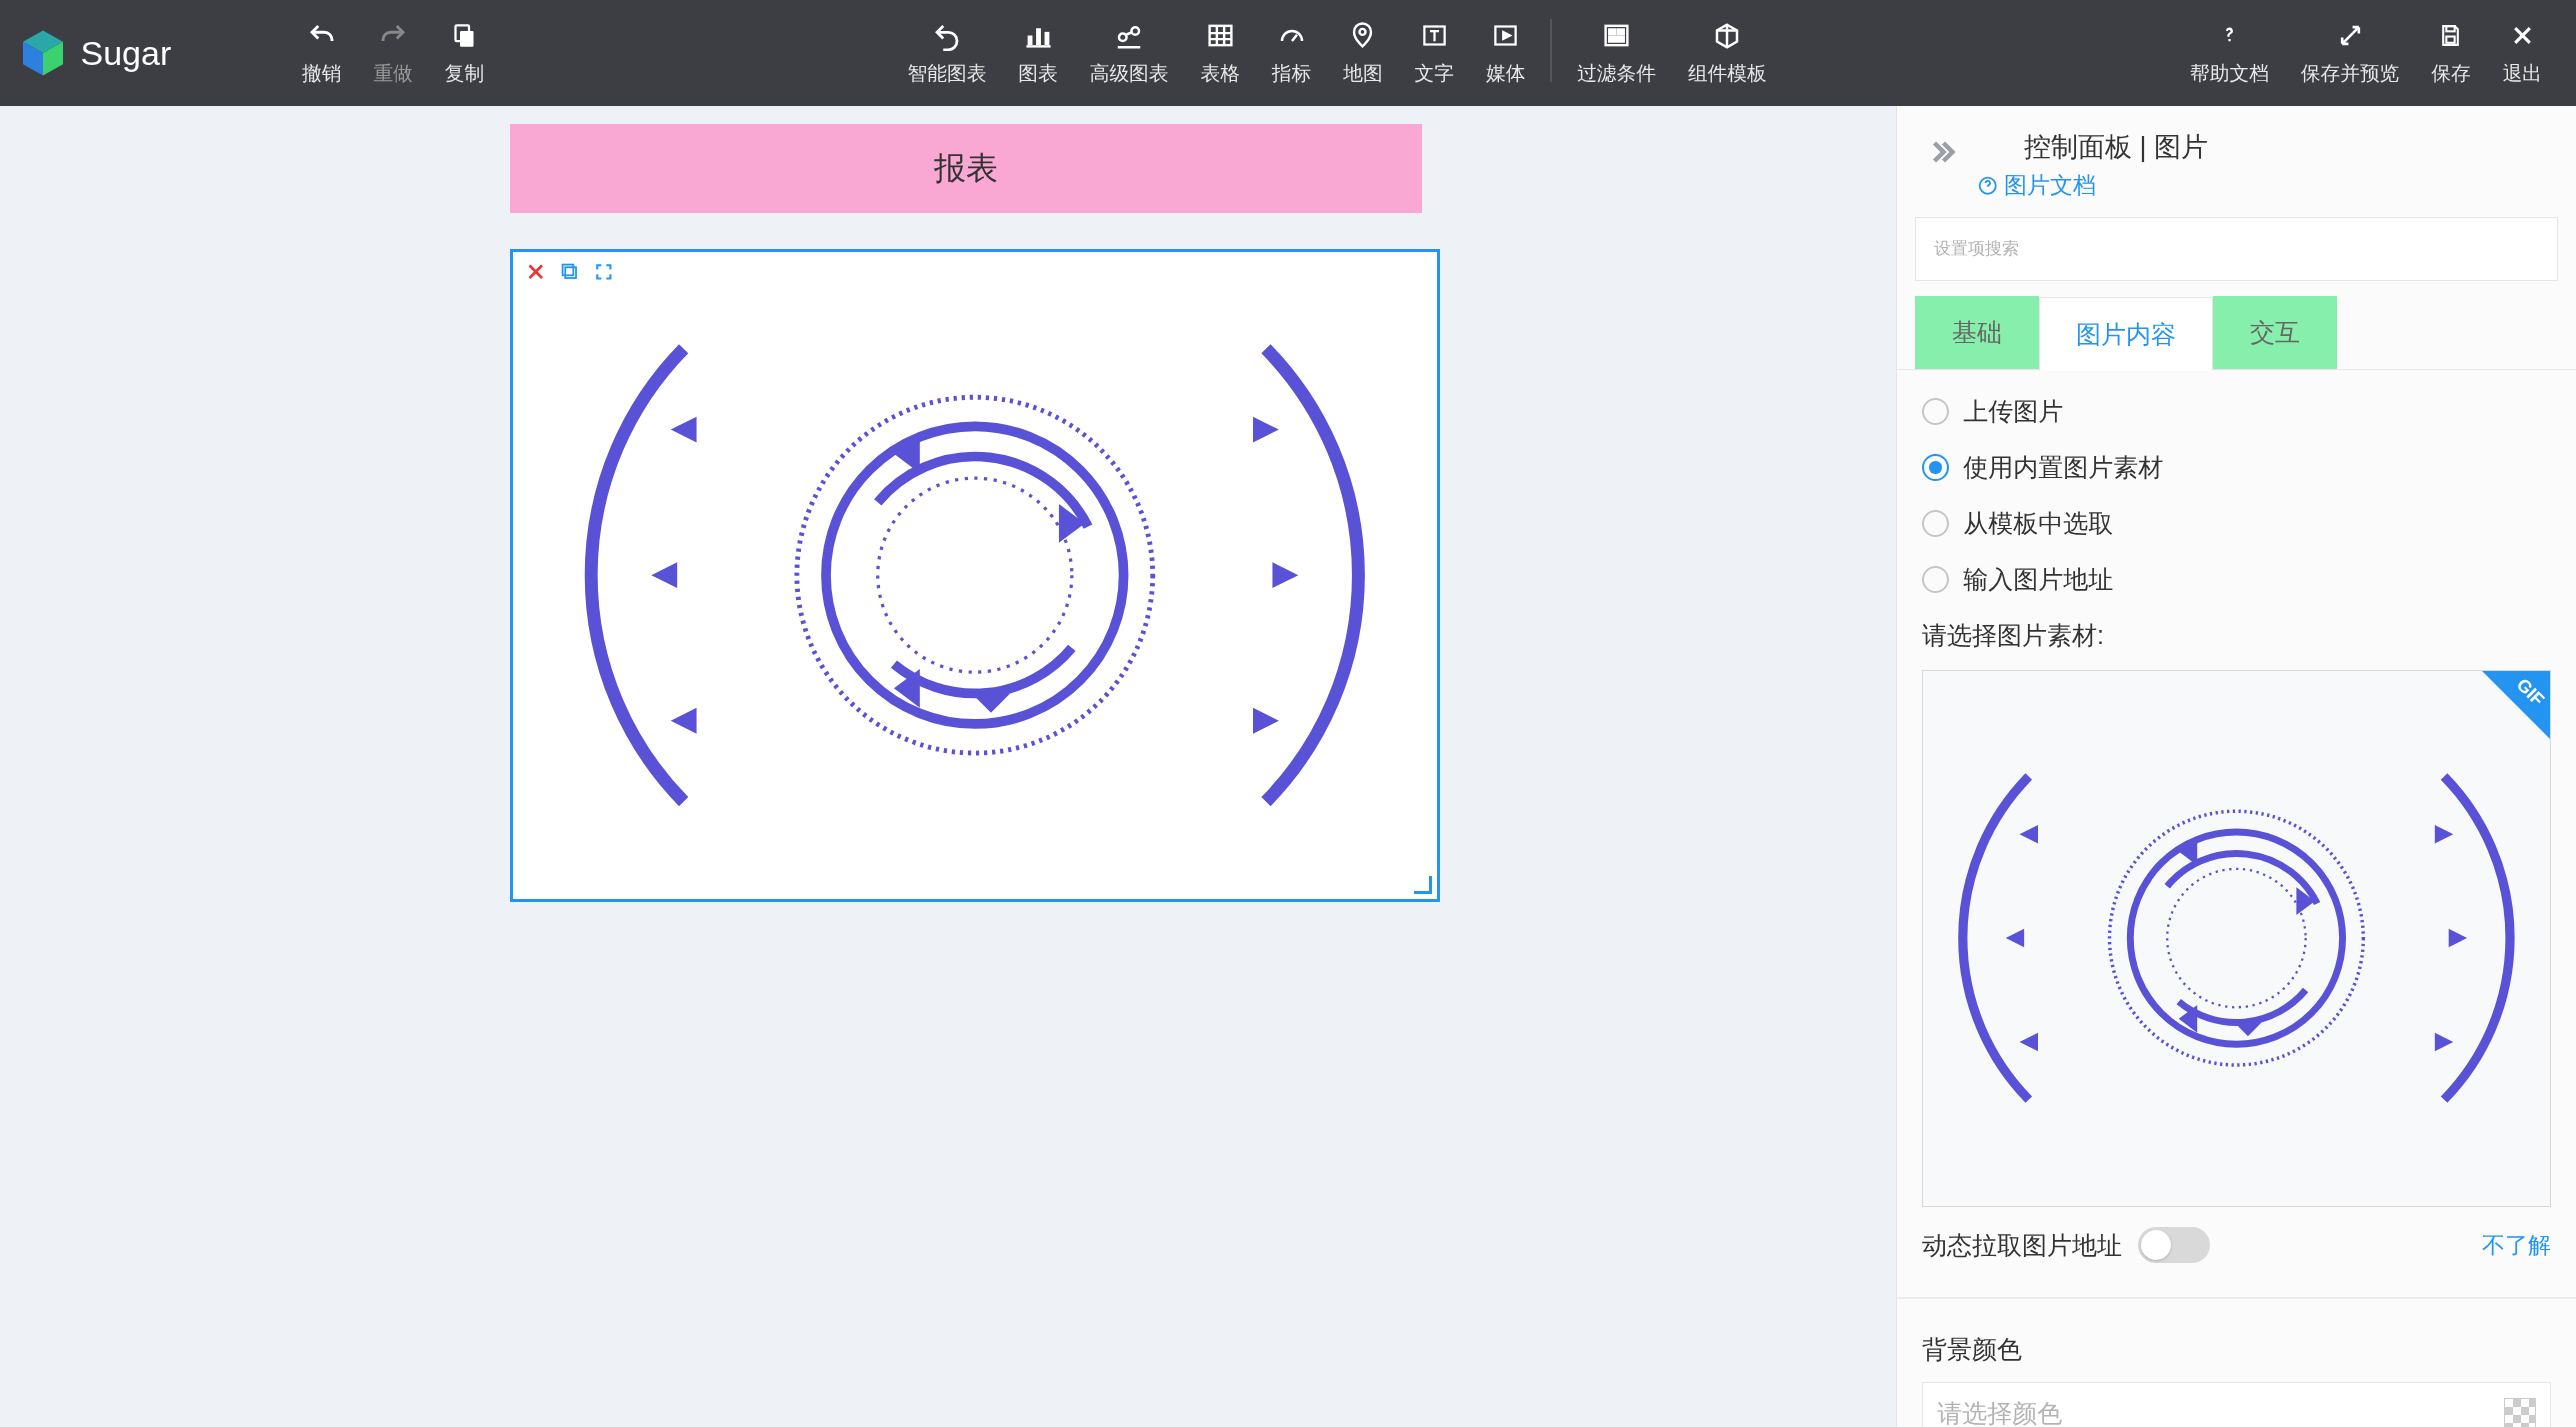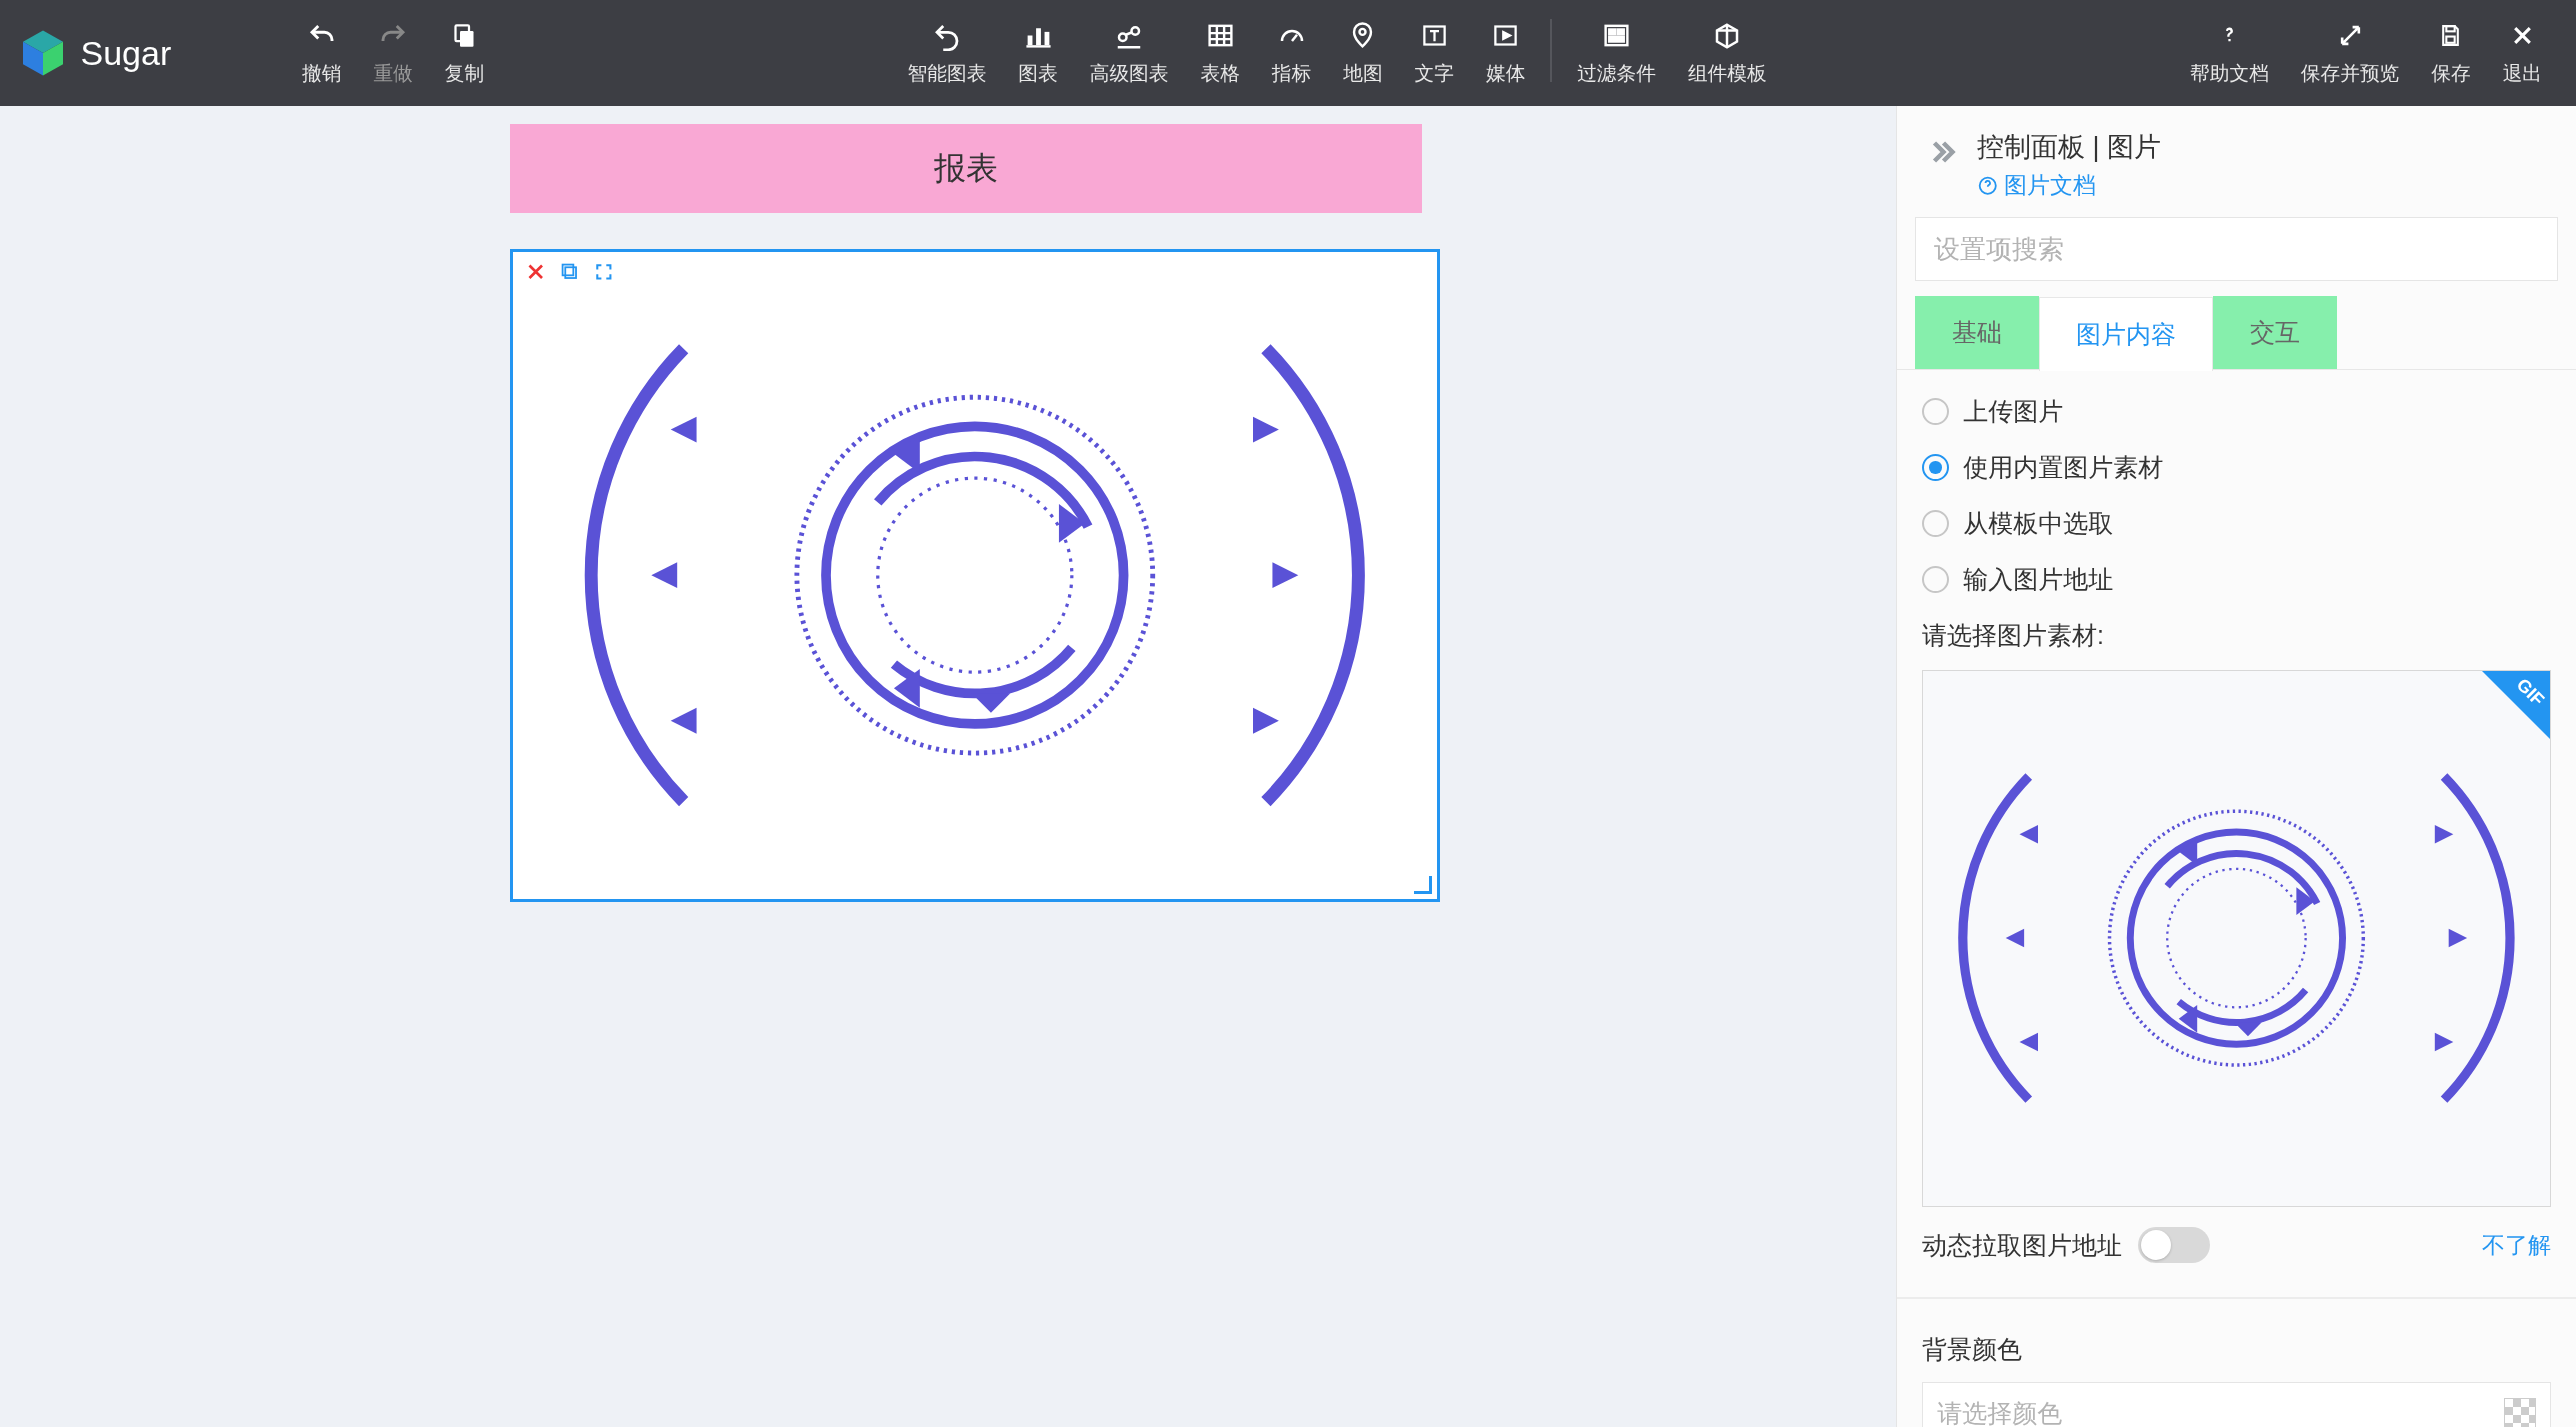--- a/index.html
+++ b/index.html
@@ -18,24 +18,24 @@
 .canvas-area{flex:1;position:relative;padding:18px 0 0 0;}
 .report-title{width:912px;height:89px;background:#f9a8d4;margin-left:510px;display:flex;align-items:center;justify-content:center;font-size:32px;color:#333;}
 .selected-image{position:absolute;left:510px;top:143px;width:930px;height:653px;border:3.6px solid #2395f1;background:#fff;}
 .sel-icons{position:absolute;left:10.7px;top:7.2px;display:flex;gap:9px;align-items:center;}
 .sel-icons .si{width:25px;height:25px;display:flex;align-items:center;justify-content:center;cursor:pointer;}
 .resize-handle{position:absolute;right:5.4px;bottom:5.4px;width:18px;height:18px;border-right:3.6px solid #2395f1;border-bottom:3.6px solid #2395f1;}
 .side-panel{width:680px;background:#fbfbfb;border-left:1.8px solid #e5e5e5;display:flex;flex-direction:column;}
 .panel-header{display:flex;align-items:flex-start;gap:16px;padding:23px 25px 16px;}
 .collapse-btn{width:39px;height:39px;display:flex;align-items:center;justify-content:center;cursor:pointer;color:#9aa0a6;margin-top:3.6px;}
 .ph-text{display:flex;flex-direction:column;gap:5.4px;}
-.ph-title{font-size:27px;color:#333;}
+.ph-title{font-size:27px;color:#333;margin-left:47px;}
 .ph-link{font-size:23px;color:#2395f1;display:flex;align-items:center;gap:5.4px;}
 .search-wrap{padding:0 18px;}
-.search-input{width:100%;height:64px;border:1.8px solid #e5e5e5;background:#fff;font-size:26px;padding:0 18px;color:#333;}
+.search-input{width:100%;height:64px;border:1.8px solid #e5e5e5;background:#fff;font-size:17px;padding:0 18px;color:#333;}
 .search-input::placeholder{color:#b3b3b3;}
 .tabs{display:flex;border-bottom:1.8px solid #e7e7e7;margin-top:14.3px;}
 .tab{padding:19.7px 36px;font-size:25px;color:#666;cursor:pointer;border:1.8px solid transparent;border-bottom:none;background:#86efac;}
 .tab.active{color:#2395f1;background:#fff;border-color:#e7e7e7;position:relative;top:1.8px;}
 .tab:first-child{margin-left:18px;}
 .panel-body{padding:25px 25px 54px;overflow-y:auto;flex:1;}
 .radio-row{display:flex;align-items:center;gap:14.3px;margin-bottom:23px;cursor:pointer;}
 .radio{width:27px;height:27px;border:2.7px solid #c6c6c6;border-radius:50%;display:flex;align-items:center;justify-content:center;}
 .radio.checked{border-color:#2395f1;}
 .radio.checked::after{content:"";width:12.5px;height:12.5px;border-radius:50%;background:#2395f1;}

